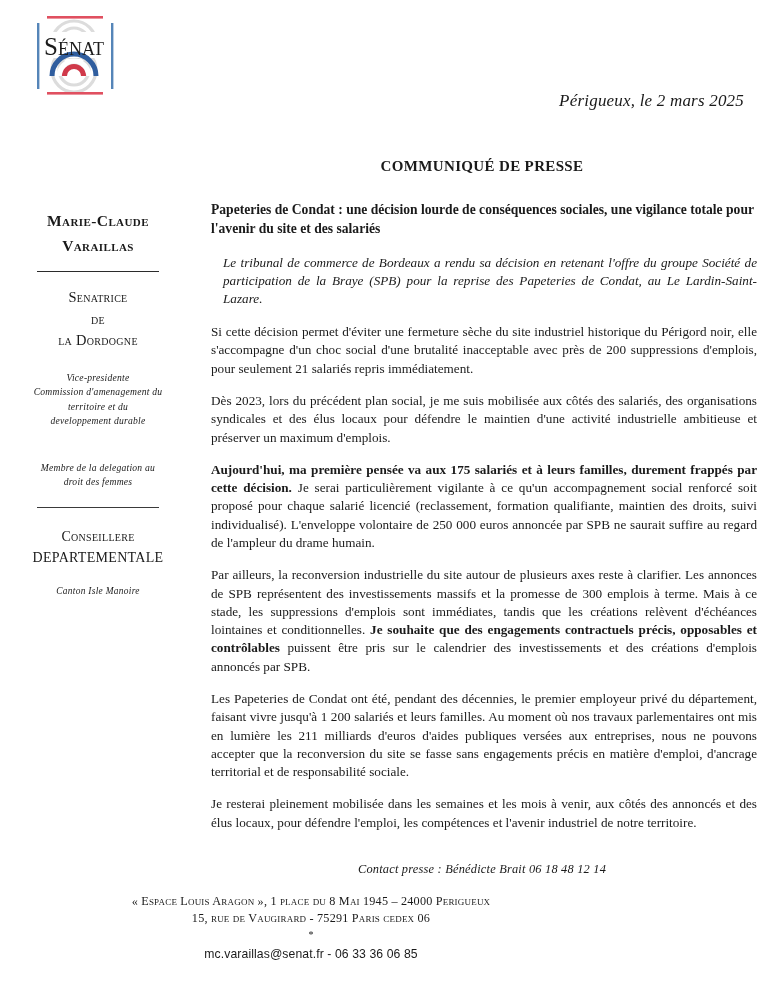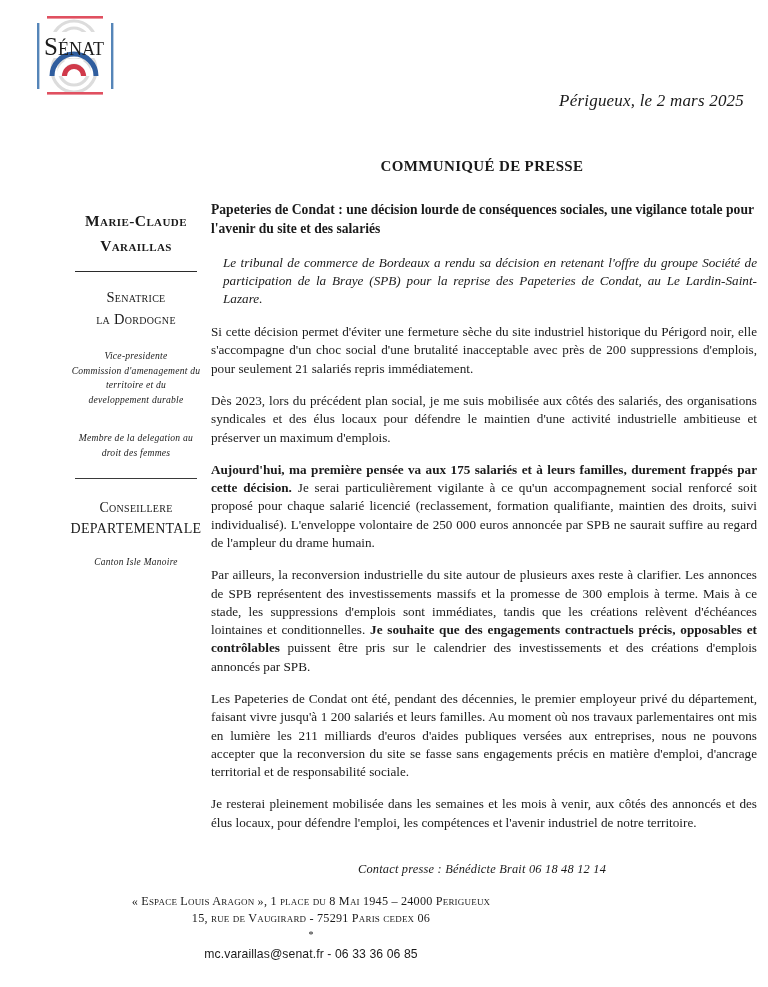--- a/index.html
+++ b/index.html
@@ -49,21 +49,20 @@
     letter-spacing: .35px;
   }
 
   
   #sidebar {
     position: absolute;
     left: 0px;
     top: 208px;
     width: 196px;
     text-align: center;
-    padding-left: 38px;
   }
   .sb-name {
     font-variant: small-caps;
     font-weight: bold;
     font-size: 15.5px;
     letter-spacing: .4px;
     line-height: 1.62;
   }
   .sb-rule {
     width: 122px;
@@ -79,21 +78,21 @@
   }
   .sb-commission {
     margin-top: 19px;
     font-style: italic;
     font-size: 9.6px;
     line-height: 1.52;
     letter-spacing: .25px;
     padding: 0 6px;
   }
   .sb-delegation {
-    margin-top: 24px;
+    margin-top: 32px;
     font-style: italic;
     font-size: 9.6px;
     line-height: 1.52;
     letter-spacing: .25px;
     padding: 0 10px;
   }
   .sb-rule2 {
     width: 122px;
     height: 0;
     margin: 17px auto 18px auto;
@@ -210,20 +209,21 @@
 
 <div id="press-title">COMMUNIQUÉ DE PRESSE</div>
 
 <div id="sidebar">
   <div class="sb-name">Marie-Claude</div>
   <div class="sb-name">Varaillas</div>
 
   <div class="sb-rule"></div>
 
   <div class="sb-role">Senatrice</div>
+  <div class="sb-role">de</div>
   <div class="sb-role">la Dordogne</div>
 
   <div class="sb-commission">
     <div>Vice-presidente</div>
     <div>Commission d'amenagement du</div>
     <div>territoire et du</div>
     <div>developpement durable</div>
   </div>
 
   <div class="sb-delegation">

